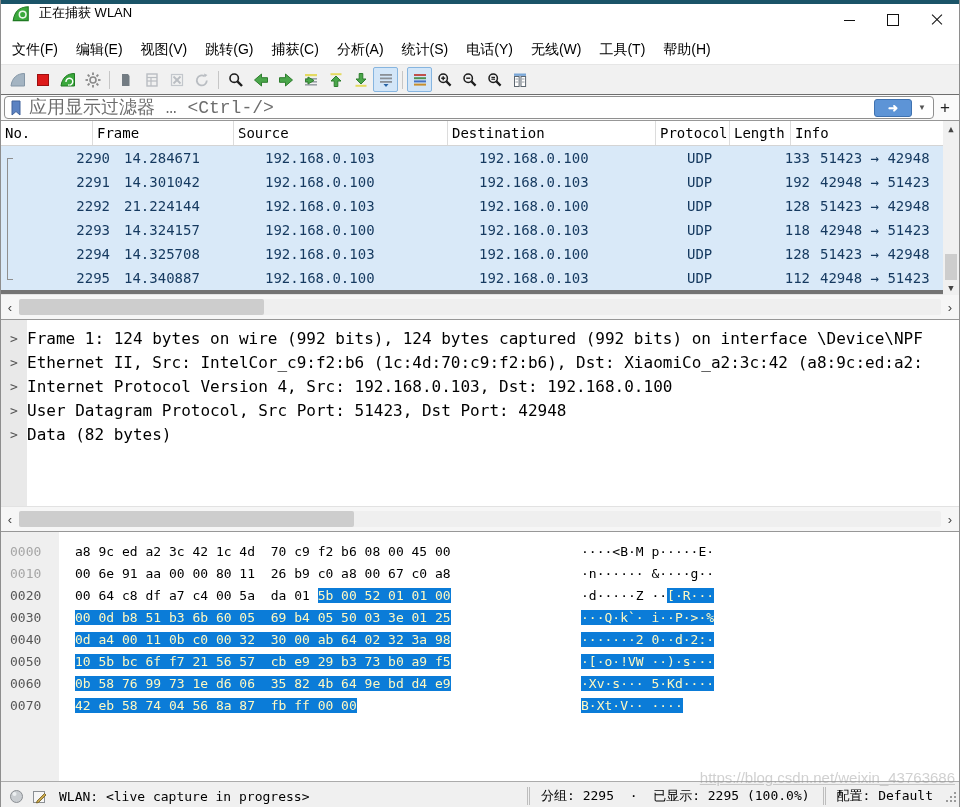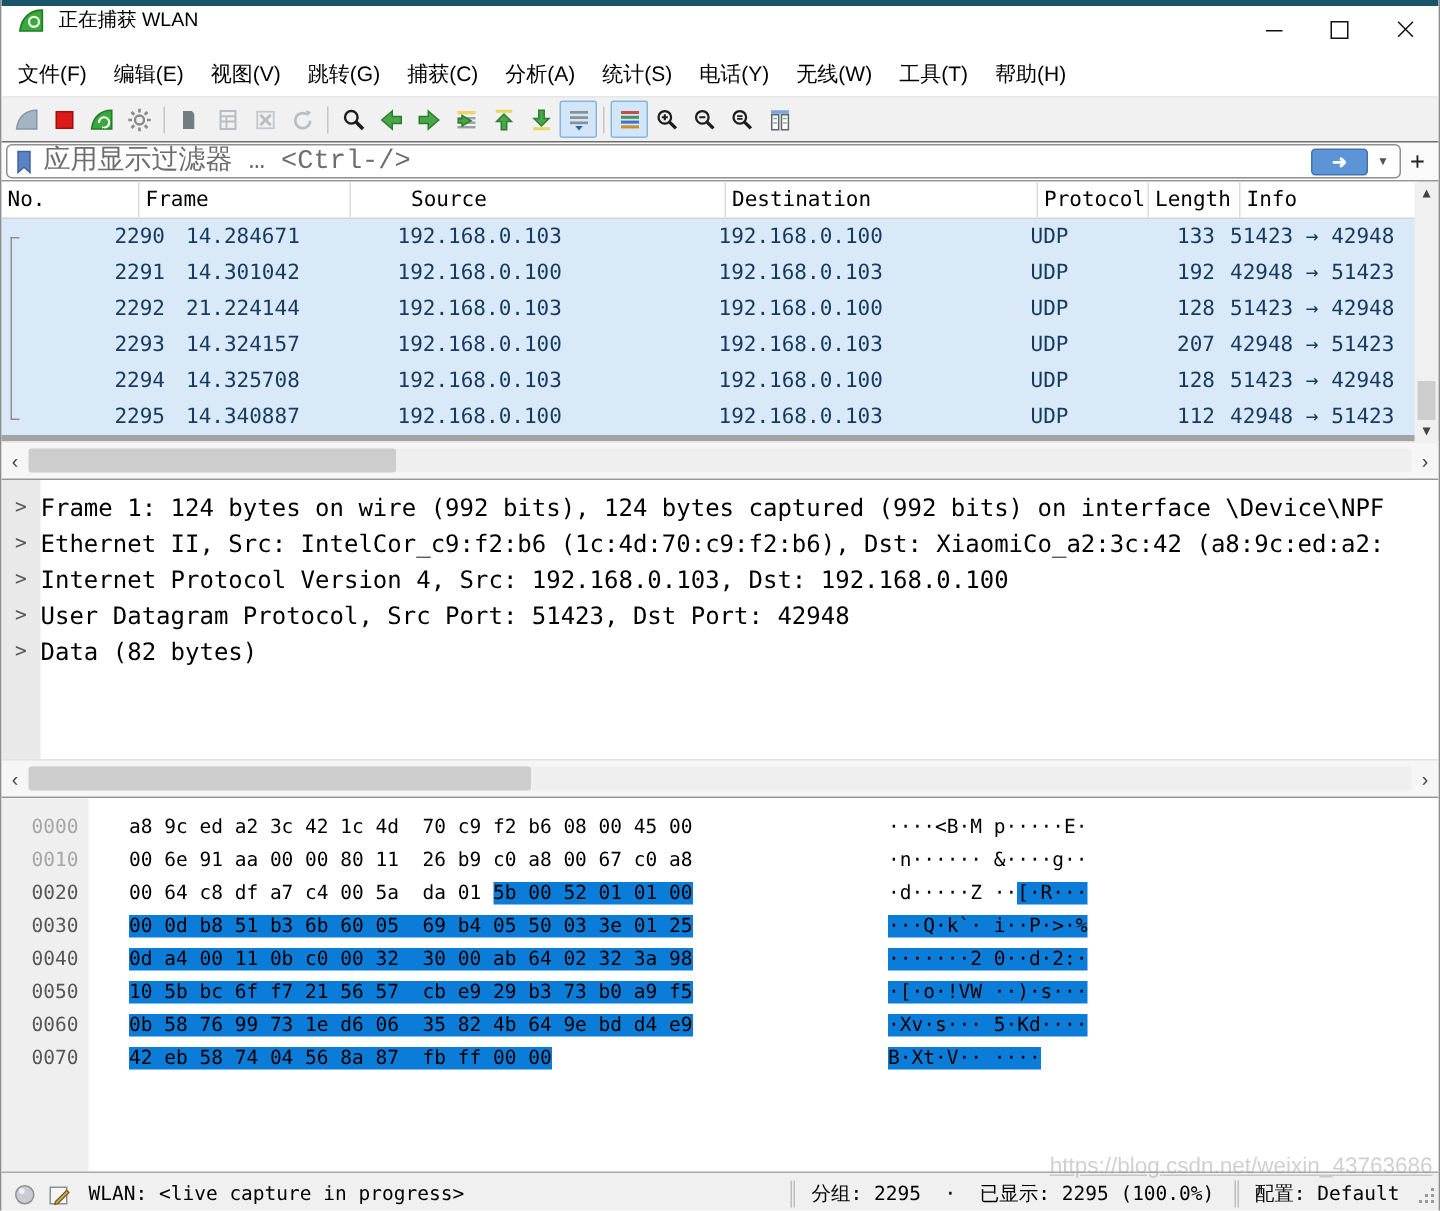--- a/index.html
+++ b/index.html
@@ -28,34 +28,34 @@
   
   .filterbar{height:26px;background:#fafafa;border-top:1px solid #6e6e6e;display:flex;align-items:center;padding:1px 3px;box-sizing:border-box;}
   .filter-wrap{flex:1;height:21px;border:1px solid #8f8f8f;border-radius:4px;background:#fff;display:flex;align-items:center;padding:0 3px;}
   .filter-input{flex:1;border:none;outline:none;font-family:Liberation Mono, monospace;font-size:18px;color:#a16207;background:transparent;}
   .filter-input::placeholder{color:#6d6d6d;opacity:1;}
   .apply-btn{width:36px;height:16px;background:#5d94d6;border:1px solid #3f72b0;border-radius:3px;display:flex;align-items:center;justify-content:center;margin-right:2px;}
   .apply-arrow{color:#fff;font-size:12px;line-height:1;font-weight:bold;}
   .caret{font-size:8px;color:#555;padding:0 4px;}
   .filter-add{width:22px;text-align:center;font-size:17px;color:#222;}
   
-  .packet-pane{height:174px;border-top:1px solid #979797;position:relative;background:#a3a3a3;box-sizing:border-box;
+  .packet-pane{height:174px;border-top:1px solid #979797;position:relative;background:#737373;box-sizing:border-box;
                font-family:"DejaVu Sans Mono","Liberation Mono",monospace;font-size:14px;}
   .pl-header{display:flex;height:25px;box-sizing:border-box;border-bottom:1px solid #d4d4d4;background:#fff;width:944px;}
   .pl-h{border-right:1px solid #dcdcdc;display:flex;align-items:center;padding-left:4px;box-sizing:border-box;color:#000;}
   .pl-rows{width:944px;}
   .pl-row{display:flex;height:24px;align-items:center;background:#d9e9f8;color:#15395f;padding-left:25px;}
   .c-no{width:92px;text-align:right;padding-right:8px;box-sizing:border-box;}
   .c-time{width:141px;padding-left:6px;box-sizing:border-box;}
   .c-src{width:214px;padding-left:6px;box-sizing:border-box;}
   .c-dst{width:208px;padding-left:6px;box-sizing:border-box;}
   .c-proto{width:74px;padding-left:6px;box-sizing:border-box;}
   .c-len{width:61px;text-align:right;padding-right:6px;box-sizing:border-box;}
   .c-info{flex:1;padding-left:4px;}
-  .h-no{width:92px;} .h-time{width:141px;} .h-src{width:214px;margin-left:36px;} .h-dst{width:208px;}
+  .h-no{width:92px;} .h-time{width:141px;} .h-src{width:214px;} .h-dst{width:208px;}
   .h-proto{width:74px;} .h-len{width:61px;} .h-info{flex:1;border-right:none;}
   .bracket{position:absolute;left:6px;top:37px;width:5px;height:120px;border-left:1px solid #8f8f8f;border-top:1px solid #8f8f8f;border-bottom:1px solid #8f8f8f;}
   .vscroll{position:absolute;right:0;top:0;width:16px;height:174px;background:#f0f0f0;}
   .v-arrow{height:15px;display:flex;align-items:center;justify-content:center;font-size:9px;color:#444;}
   .v-thumb{position:absolute;left:2px;width:12px;background:#cdcdcd;}
   
   .hscroll{height:24px;background:#f6f6f6;display:flex;align-items:center;border-top:1px solid #e2e2e2;}
   .h-arrow{width:18px;text-align:center;font-size:13px;color:#444;}
   .h-track{flex:1;height:16px;background:#efefef;position:relative;border-radius:2px;}
   .h-thumb{position:absolute;top:0;height:16px;background:#cdcdcd;border-radius:2px;}
@@ -64,27 +64,27 @@
                 font-family:"DejaVu Sans Mono","Liberation Mono",monospace;font-size:16px;}
   .d-gutter{position:absolute;left:0;top:0;width:26px;height:100%;background:#e9e9e9;}
   .d-lines{position:relative;padding-top:6px;}
   .d-line{height:24px;display:flex;align-items:center;white-space:pre;}
   .d-chev{width:26px;text-align:center;color:#555;font-size:13px;flex:0 0 26px;}
   .d-text{color:#000;}
   
   .hex-pane{height:250px;border-top:1px solid #979797;background:#fff;position:relative;overflow:hidden;box-sizing:border-box;
             font-family:"DejaVu Sans Mono","Liberation Mono",monospace;font-size:13px;}
   .x-gutter{position:absolute;left:0;top:0;width:58px;height:100%;background:#efefef;}
-  .hex-rows{position:relative;padding-top:9px;margin-left:11px;}
+  .hex-rows{position:relative;padding-top:9px;}
   .hex-row{height:22px;line-height:22px;display:flex;white-space:pre;}
   .x-off{width:58px;padding-left:9px;box-sizing:border-box;color:#a6a6a6;}
   .x-off.dark{color:#575757;}
   .x-bytes{margin-left:16px;width:456px;}
   .x-ascii{margin-left:50px;}
-  .sel{background:#0b7cd8;color:#000000;}
+  .sel{background:#0b7cd8;color:#fef9c3;}
   
   .statusbar{height:29px;background:#f0f0f0;border-top:1px solid #ababab;display:flex;align-items:center;box-sizing:border-box;position:relative;
              font-family:"DejaVu Sans Mono","Liberation Mono",monospace;font-size:13px;color:#000;}
   .sb-icon{margin-left:8px;}
   .sb-cap{margin-left:12px;}
   .sb-right{margin-left:auto;display:flex;align-items:center;height:100%;}
   .sb-sep{width:1px;height:18px;background:#bdbdbd;margin:0 3px;box-shadow:2px 0 0 #bdbdbd;}
   .sb-sec{padding:0 10px;white-space:pre;}
   .grip{width:14px;height:14px;margin-right:2px;position:relative;}
   .grip i{position:absolute;width:2px;height:2px;background:#9a9a9a;}
@@ -330,21 +330,21 @@
         <div class="c-proto">UDP</div>
         <div class="c-len">128</div>
         <div class="c-info">51423 → 42948</div>
       </div>
       <div class="pl-row">
         <div class="c-no">2293</div>
         <div class="c-time">14.324157</div>
         <div class="c-src">192.168.0.100</div>
         <div class="c-dst">192.168.0.103</div>
         <div class="c-proto">UDP</div>
-        <div class="c-len">207</div>
+        <div class="c-len">118</div>
         <div class="c-info">42948 → 51423</div>
       </div>
       <div class="pl-row">
         <div class="c-no">2294</div>
         <div class="c-time">14.325708</div>
         <div class="c-src">192.168.0.103</div>
         <div class="c-dst">192.168.0.100</div>
         <div class="c-proto">UDP</div>
         <div class="c-len">128</div>
         <div class="c-info">51423 → 42948</div>

